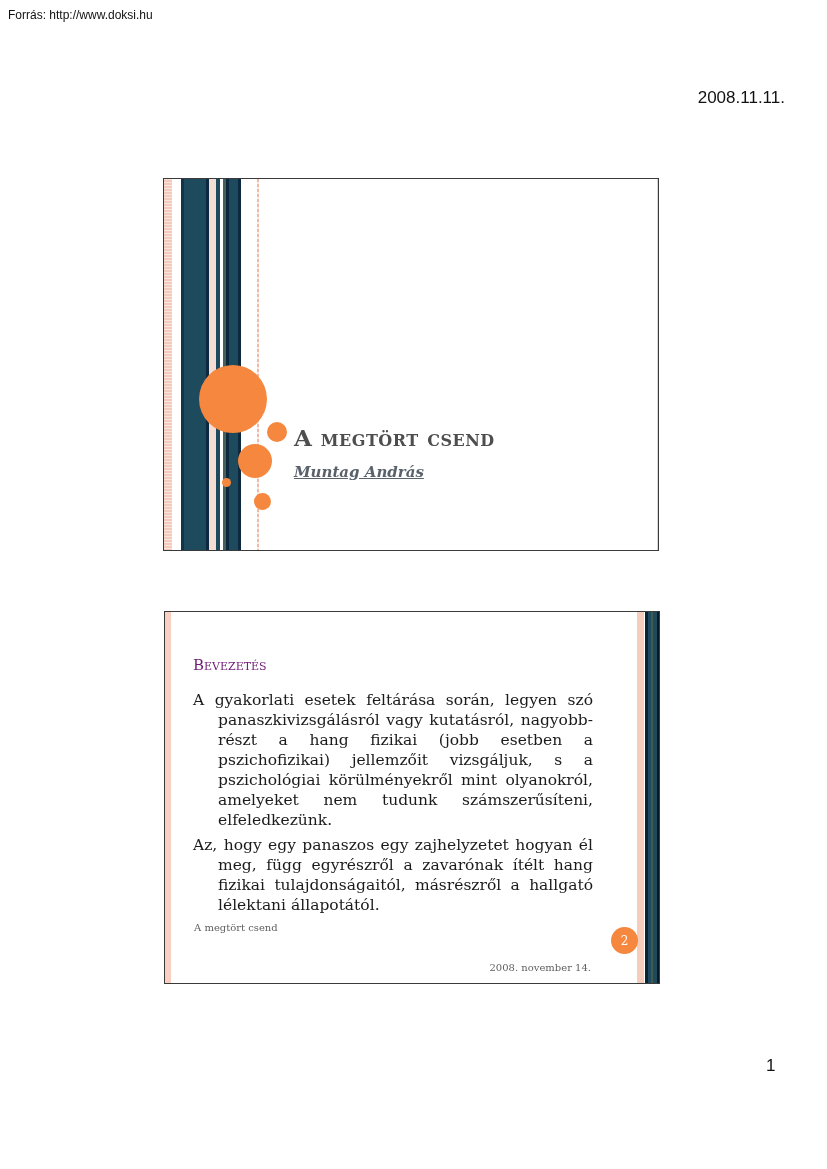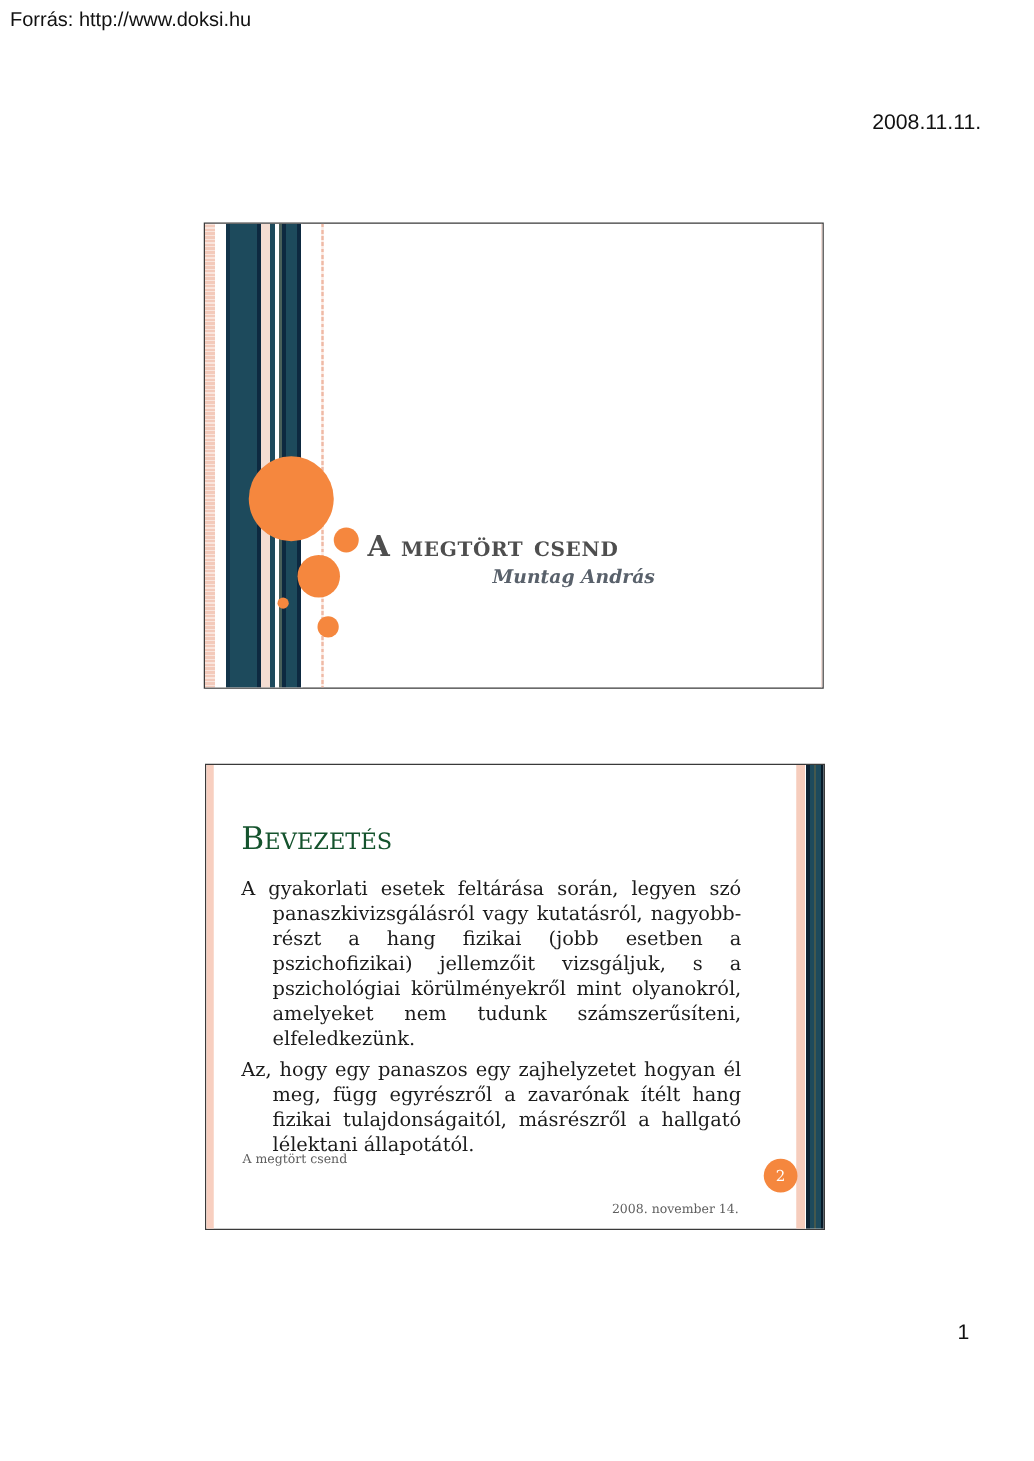--- a/index.html
+++ b/index.html
@@ -9,21 +9,21 @@
     height: 1169px;
     background: #ffffff;
     overflow: hidden;
     font-family: "DejaVu Serif", serif;
   }
 
   .source-note {
     position: absolute;
     left: 8px; top: 8px;
     font-family: "Liberation Sans", sans-serif;
-    font-size: 16px;
+    font-size: 12px;
     color: #111111;
   }
   .date-header {
     position: absolute;
     right: 42px; top: 88px;
     font-family: "Liberation Sans", sans-serif;
     font-size: 17px;
     color: #111111;
     text-align: right;
   }
@@ -86,47 +86,48 @@
 
   .s1-title-block { position: absolute; left: 130px; top: 245px; width: 330px; }
   .s1-title {
     font-variant: small-caps;
     font-size: 23px;
     letter-spacing: 0.5px;
     color: #4e4e4e;
     font-weight: bold;
   }
   .s1-author {
-    margin-top: 1px;
-    text-align: center;
+    margin-top: 12px;
+    text-align: left;
     font-size: 15px;
     font-style: italic;
     font-weight: bold;
     color: #59616b;
+    text-decoration: underline;
   }
 
   
   .s2-left-pink { position: absolute; left: 0; top: 0; bottom: 0; width: 6px; background: #f8cfc0; }
   .s2-right-band {
     position: absolute; right: 0; top: 0; bottom: 0; width: 22px;
     background: linear-gradient(90deg,
       #f6cdbd 0px, #f6cdbd 7px,
       #ffffff 7px, #ffffff 8px,
       #0c2233 8px, #0c2233 11px,
       #1d4a5c 11px, #1d4a5c 14px,
       #44584d 14px, #44584d 16px,
       #1d4a5c 16px, #1d4a5c 20px,
       #071a28 20px, #071a28 22px);
   }
 
   .s2-content { position: absolute; left: 28px; top: 44px; width: 400px; }
   .s2-heading {
     font-variant: small-caps;
-    font-size: 25px;
-    color: #14532d;
+    font-size: 15px;
+    color: #701a75;
     margin: 0 0 16px 0;
     font-weight: normal;
   }
   .s2-content p {
     margin: 0 0 5px 0;
     font-size: 15.5px;
     line-height: 20px;
     color: #1b1b1b;
     text-align: justify;
     padding-left: 25px;

